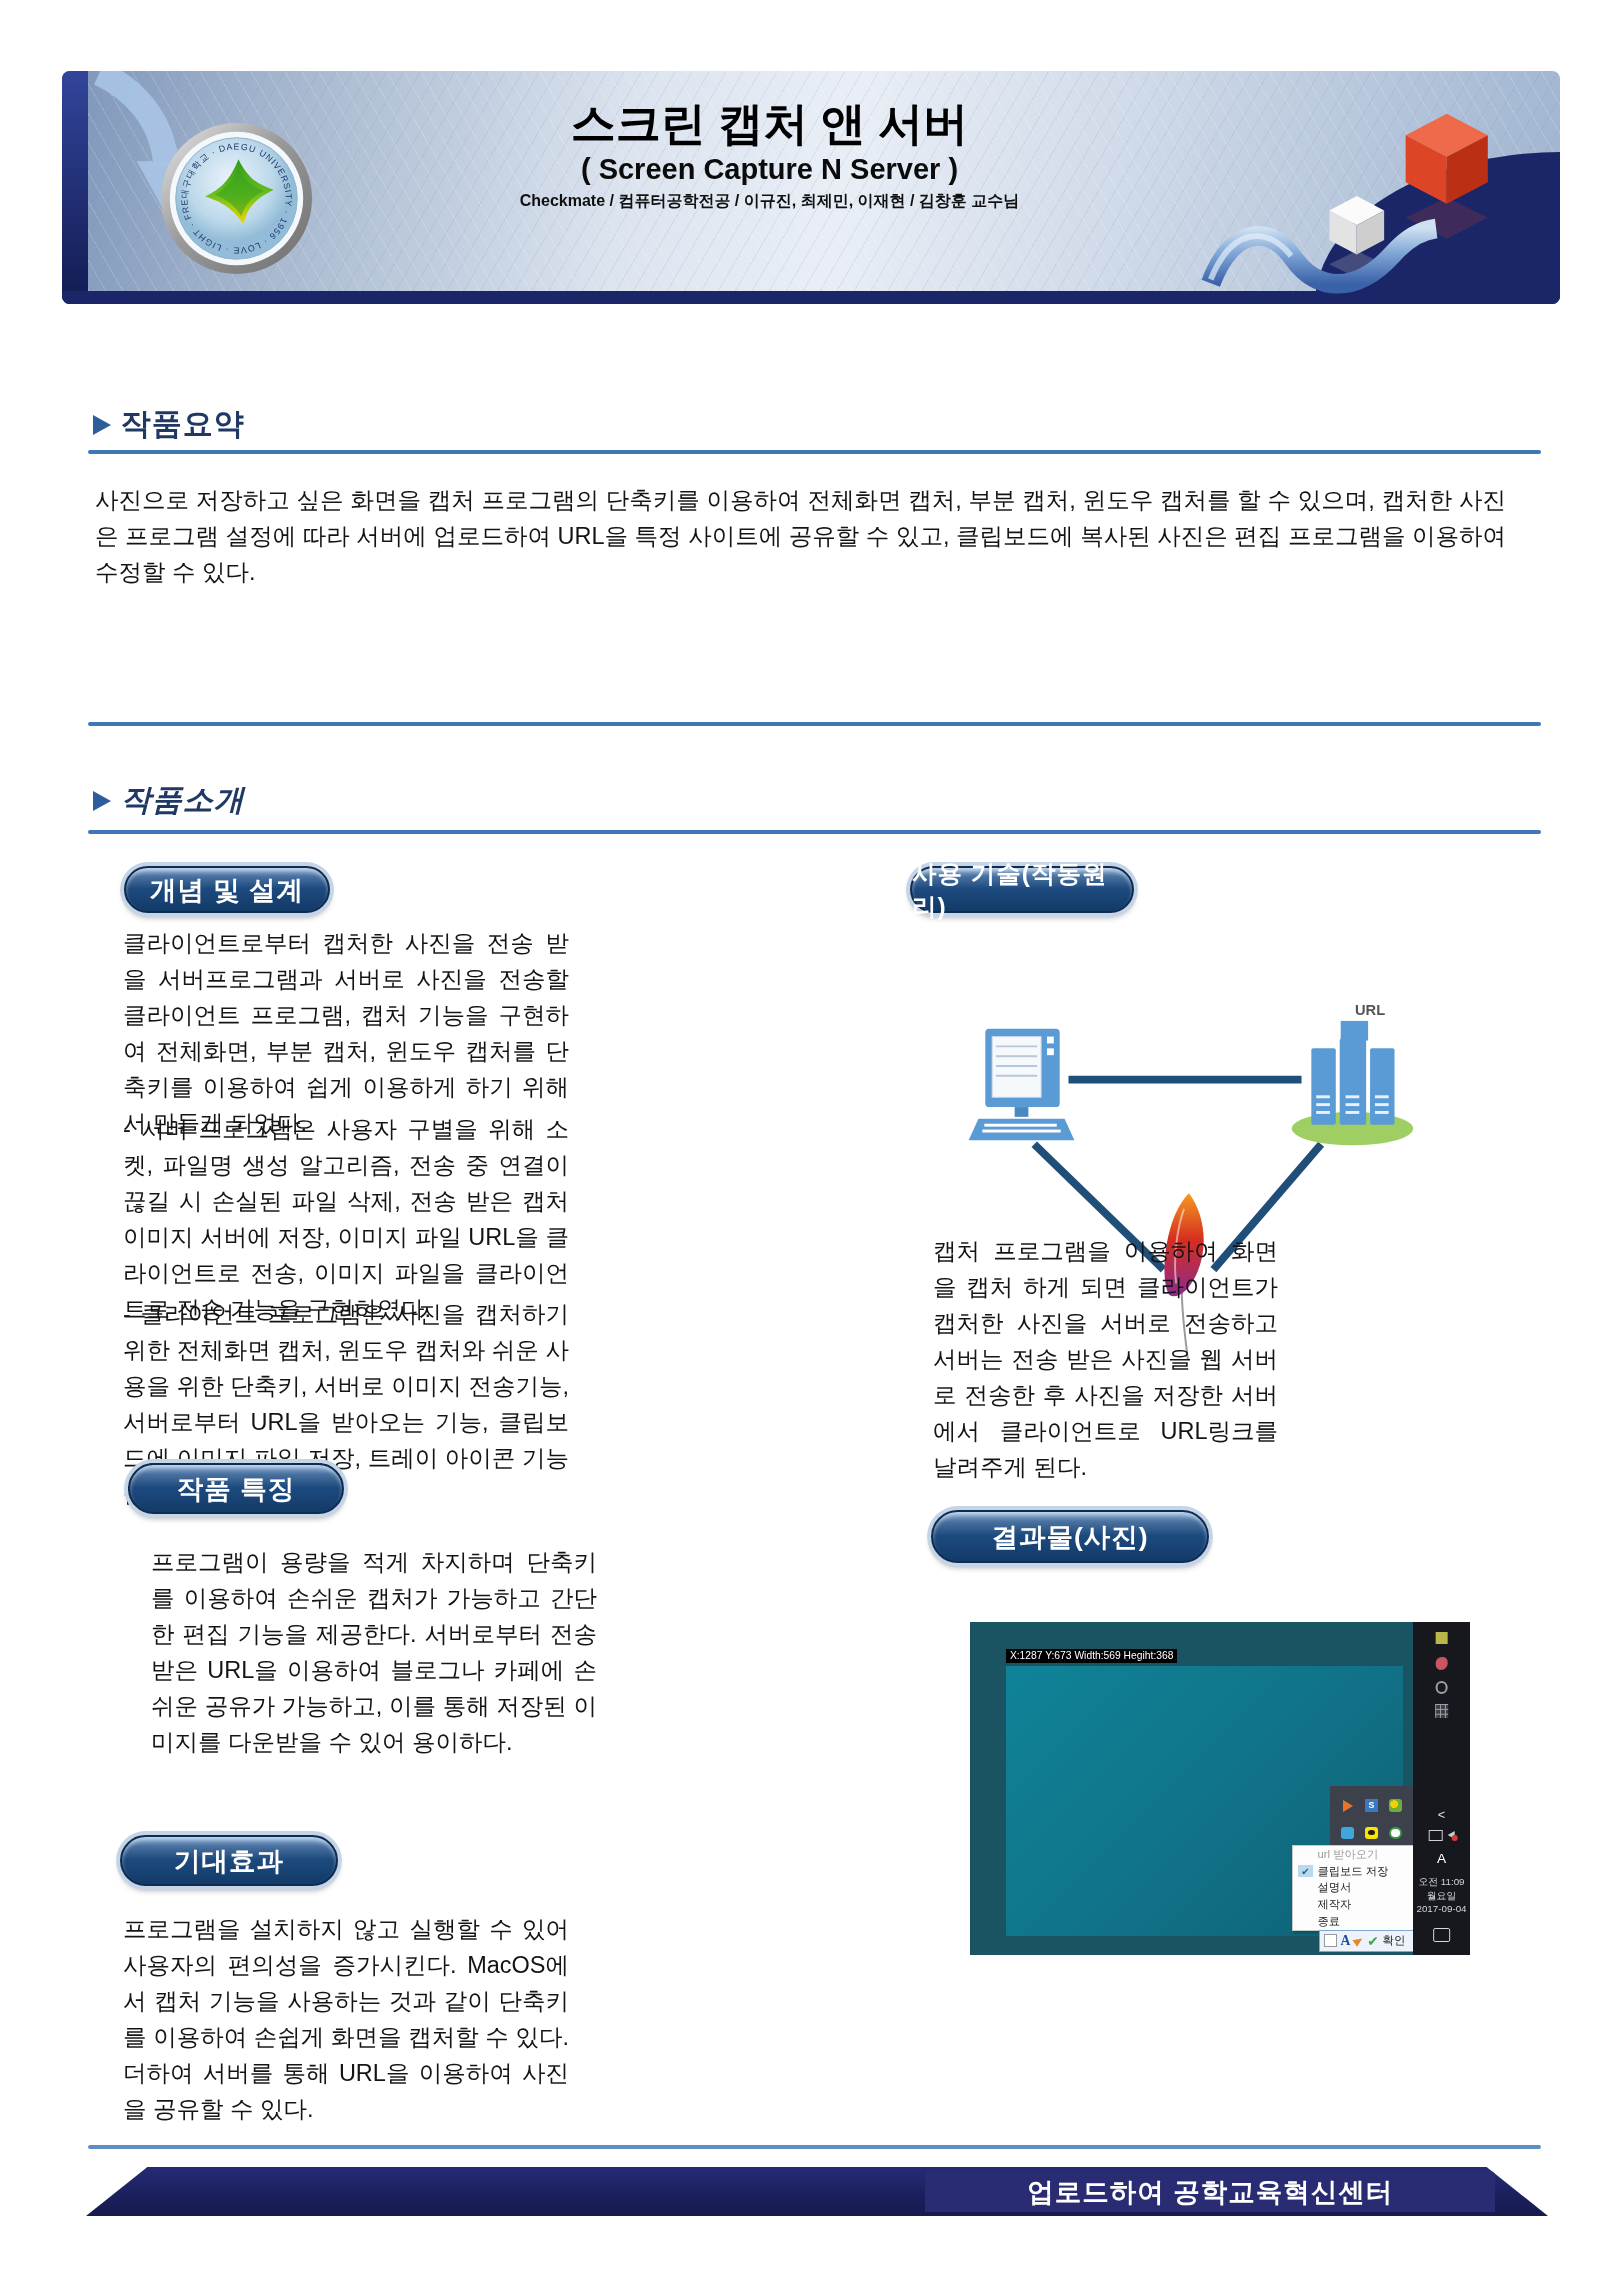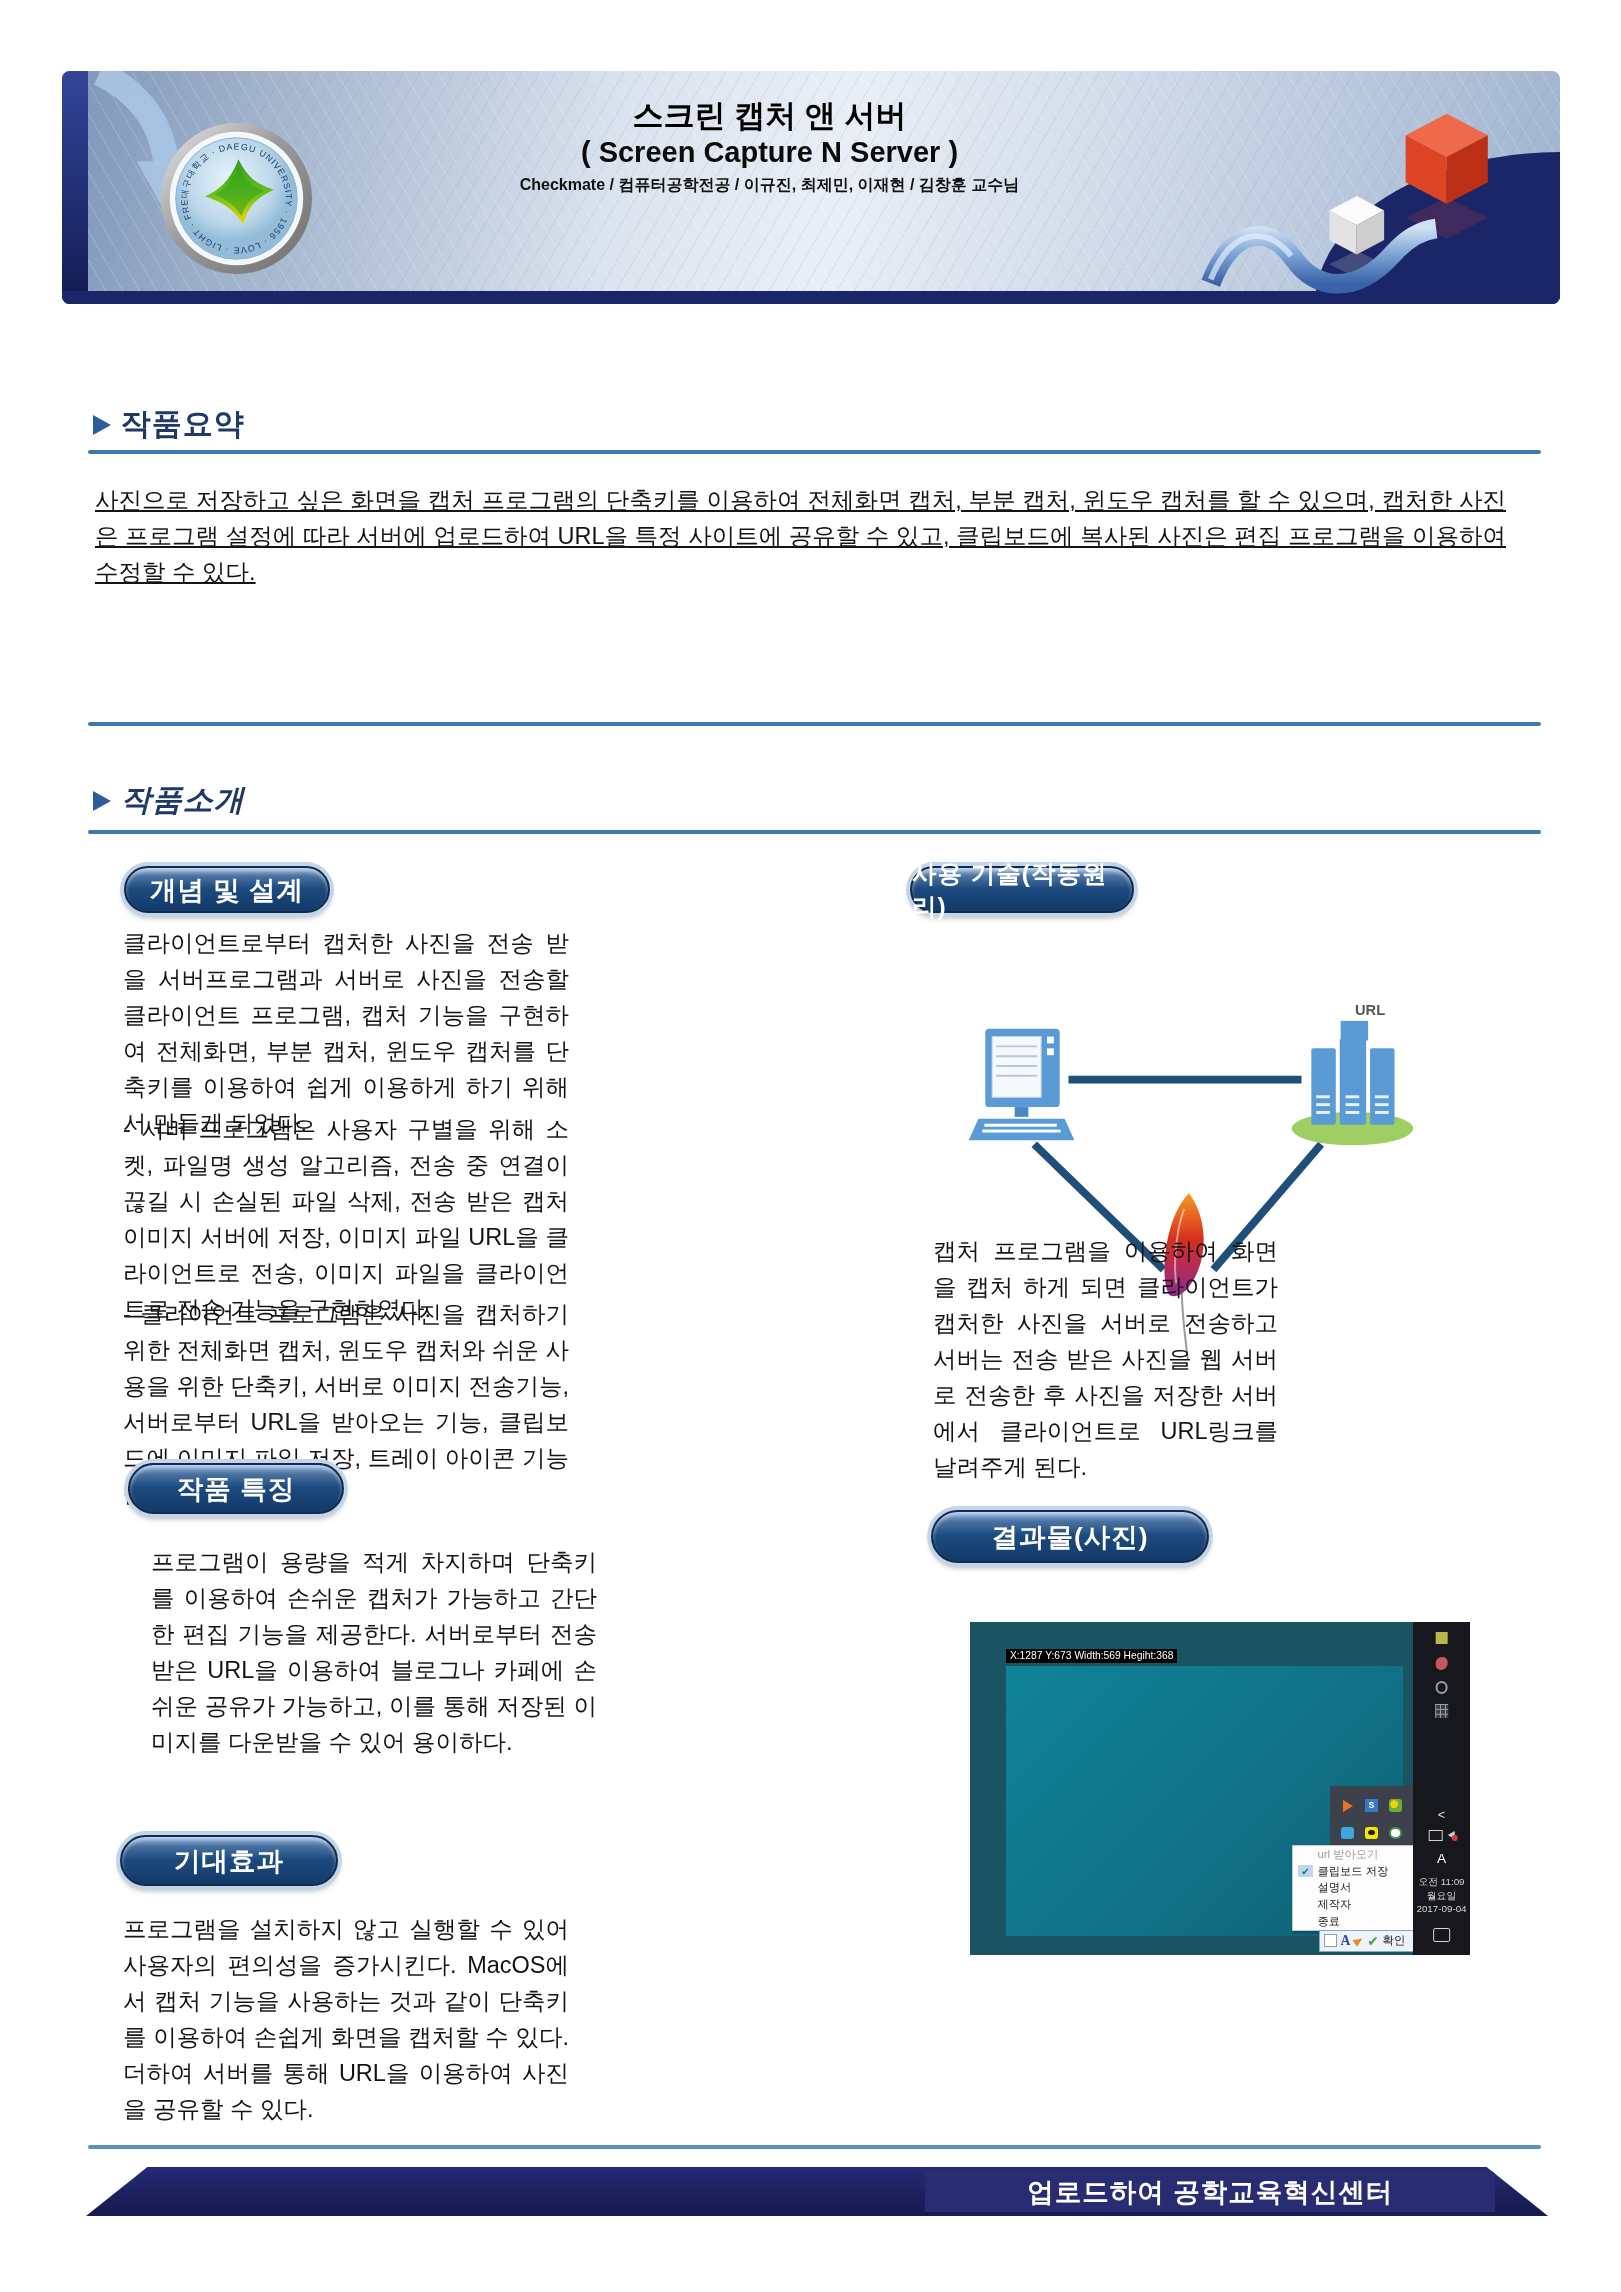--- a/index.html
+++ b/index.html
@@ -16,21 +16,21 @@
      background:linear-gradient(180deg,#33459b,#121b52);}
   .navy-sweep{position:absolute;left:-167px;top:-127px;width:510px;height:510px;border-radius:50%;
      border:25.5px solid transparent;border-bottom-color:#1d2a6e;border-left-color:#1d2a6e;
      transform:rotate(-18deg);}
   .navy-bottom{position:absolute;left:0;bottom:0;width:100%;height:12.7px;background:#1b2668;}
   .navy-corner{position:absolute;right:0;bottom:0;width:245px;height:152px;background:#1b2668;
      border-top-left-radius:100% 100%;}
   .hdr-arrow{position:absolute;left:9.8px;top:0px;}
   .logo{position:absolute;left:98px;top:51px;}
   .title-block{position:absolute;left:335px;top:25.5px;width:745px;text-align:center;}
-  .title{font-size:31px;font-weight:800;color:#000;letter-spacing:0px;line-height:1.2;}
+  .title{font-size:45px;font-weight:800;color:#000;letter-spacing:0px;line-height:1.2;}
   .subtitle{font-size:29px;font-weight:800;color:#0b0b0b;margin-top:2px;}
   .byline{font-size:16px;font-weight:700;color:#101010;margin-top:5.9px;}
   .cubes{position:absolute;right:35px;top:29px;}
   .ribbon{position:absolute;right:116px;bottom:3.9px;}
 
   
   .sec-heading{position:absolute;display:flex;align-items:center;gap:9.8px;
       font-size:30px;font-weight:800;color:#1f3864;letter-spacing:1px;}
   .arrow-bullet{width:0;height:0;border-left:18.6px solid #2d5d9b;
       border-top:10.8px solid transparent;border-bottom:10.8px solid transparent;}
@@ -177,21 +177,21 @@
       <path d="M12,84 C34,30 70,30 94,60" fill="none" stroke="#e4eefb" stroke-width="6" opacity="0.7"></path>
     </svg>
   </div>
 
   <div class="sec-heading" style="left:93px;top:404px;">
     <span class="arrow-bullet"></span>
     <span>작품요약</span>
   </div>
   <div class="hline" style="left:88px;top:450px;width:1453px;"></div>
 
-  <div class="par" style="left:95px;top:482px;width:1411px;text-decoration:underline;">사진으로 저장하고 싶은 화면을 캡처 프로그램의 단축키를 이용하여 전체화면 캡처, 부분 캡처, 윈도우 캡처를 할 수 있으며, 캡처한 사진은 프로그램 설정에 따라 서버에 업로드하여 URL을 특정 사이트에 공유할 수 있고, 클립보드에 복사된 사진은 편집 프로그램을 이용하여 수정할 수 있다.</div>
+  <div class="par" style="left:95px;top:482px;width:1411px;">사진으로 저장하고 싶은 화면을 캡처 프로그램의 단축키를 이용하여 전체화면 캡처, 부분 캡처, 윈도우 캡처를 할 수 있으며, 캡처한 사진은 프로그램 설정에 따라 서버에 업로드하여 URL을 특정 사이트에 공유할 수 있고, 클립보드에 복사된 사진은 편집 프로그램을 이용하여 수정할 수 있다.</div>
 
   <div class="hline" style="left:88px;top:722px;width:1453px;"></div>
 
   <div class="sec-heading" style="left:93px;top:780px;font-style:italic;justify-content:flex-end;">
     <span class="arrow-bullet"></span>
     <span>작품소개</span>
   </div>
   <div class="hline" style="left:88px;top:830px;width:1453px;"></div>
 
   <div class="badge" style="left:124px;top:866px;width:202px;height:43px;">개념 및 설계</div>

